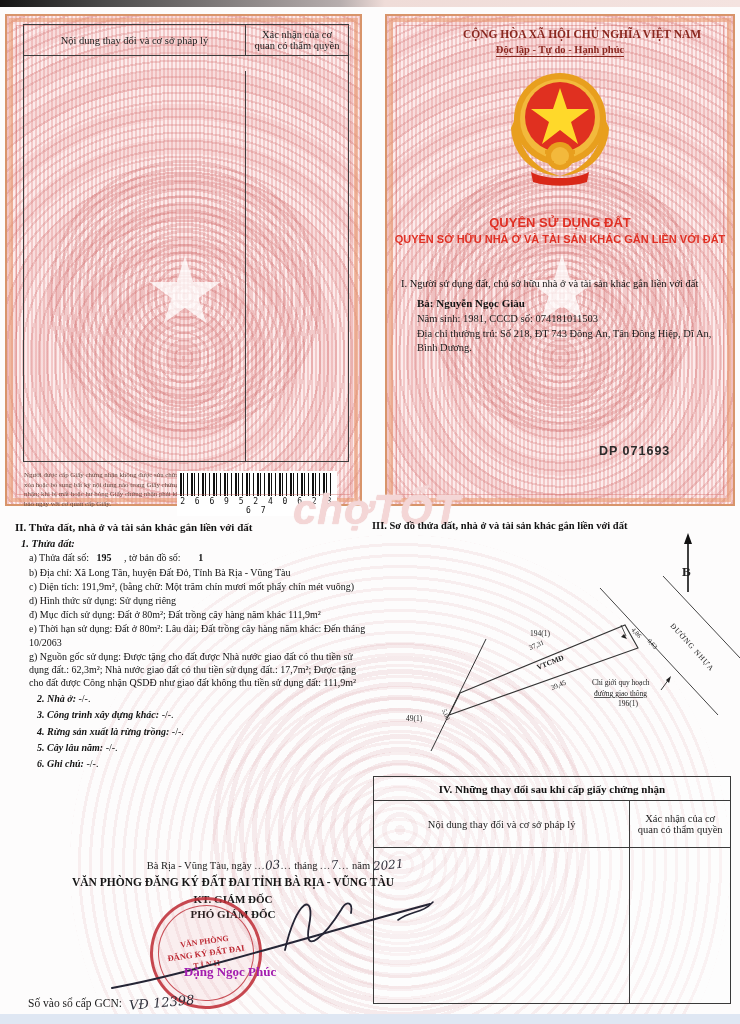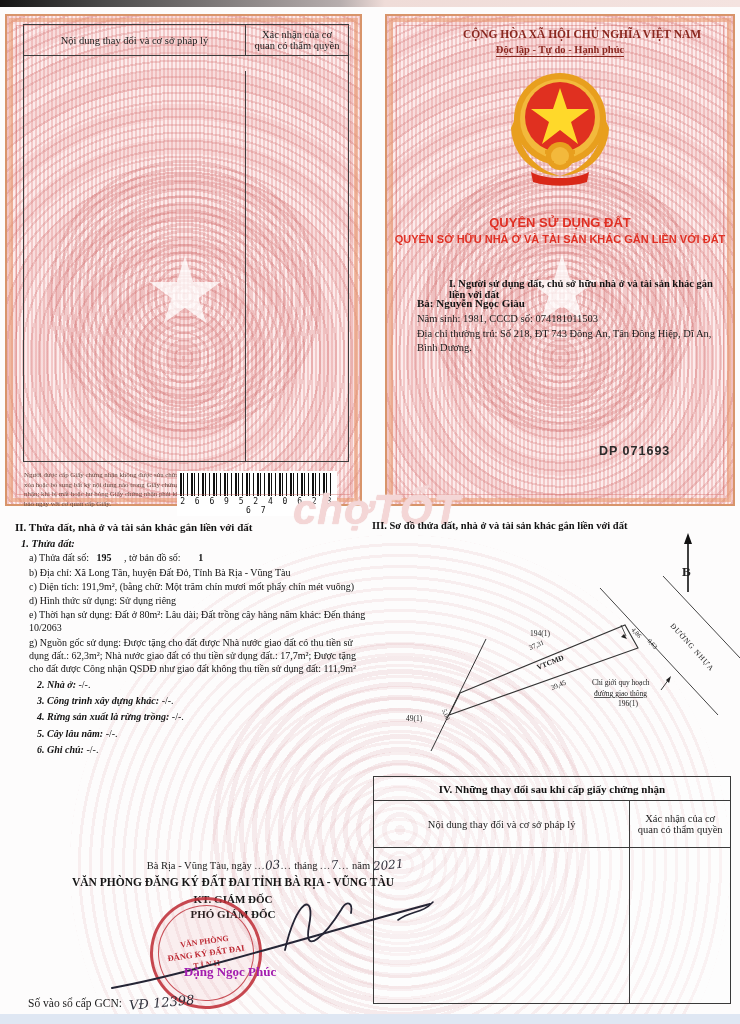--- a/index.html
+++ b/index.html
@@ -47,21 +47,21 @@
   .motto{position:absolute;left:0;top:28px;width:100%;text-align:center;font-weight:bold;font-size:10.5px;color:#8a2820;}
   .motto span{border-bottom:1px solid #8a2820;padding-bottom:1px;}
   .emblem{position:absolute;left:50%;top:48px;transform:translateX(-50%);}
   .gcn-title{position:absolute;left:0;top:172px;width:100%;text-align:center;
     font-family:"Liberation Sans",sans-serif;font-weight:bold;font-size:21px;letter-spacing:.5px;color:#d3281e;
     text-shadow:0 0 1px rgba(211,40,30,.4);}
   .gcn-sub1{position:absolute;left:0;top:199px;width:100%;text-align:center;
     font-family:"Liberation Sans",sans-serif;font-weight:bold;font-size:13px;color:#e03024;}
   .gcn-sub2{position:absolute;left:0;top:217px;width:100%;text-align:center;
     font-family:"Liberation Sans",sans-serif;font-weight:bold;font-size:11px;color:#e03024;}
-  .sec1-head{position:absolute;left:14px;top:262px;width:324px;font-weight:bold;font-size:10.5px;color:#141414;padding-left:48px;}
+  .sec1-head{position:absolute;left:14px;top:262px;width:324px;font-weight:normal;font-size:10.5px;color:#141414;}
   .owner{position:absolute;left:30px;top:281px;font-weight:bold;font-size:11px;color:#141414;}
   .birth{position:absolute;left:30px;top:297px;font-size:10.5px;color:#1a1a1a;}
   .address{position:absolute;left:30px;top:311px;width:300px;font-size:10.5px;line-height:1.35;color:#1a1a1a;}
   .serial{position:absolute;left:212px;top:428px;font-family:"Liberation Sans",sans-serif;font-weight:bold;
     font-size:12.5px;letter-spacing:1px;color:#2a2a2a;}
 
   
   .watermark{position:absolute;left:293px;top:486px;z-index:5;
     font-family:"Liberation Sans",sans-serif;font-weight:800;font-style:italic;font-size:42px;
     color:rgba(244,216,216,.95);text-shadow:0 0 1px #e6b5b5, 0 0 2px #fff;letter-spacing:1px;}
@@ -184,20 +184,21 @@
     <div class="sub" data-name="section2-sub1">1. Thửa đất:</div>
     <div class="ln" data-name="parcel-number-line">
       <span>a) Thửa đất số:</span>&nbsp;&nbsp;
       <b data-name="parcel-number">195</b>&nbsp;&nbsp;&nbsp;&nbsp;
       <span>, tờ bản đồ số:</span>&nbsp;&nbsp;&nbsp;&nbsp;&nbsp;&nbsp;
       <b data-name="map-sheet-number">1</b>
     </div>
     <div class="ln" data-name="parcel-address-line">b) Địa chỉ:  Xã Long Tân, huyện Đất Đỏ, Tỉnh Bà Rịa - Vũng Tàu</div>
     <div class="ln" data-name="parcel-area-line">c) Diện tích:  191,9m², (bằng chữ: Một trăm chín mươi mốt phẩy chín mét vuông)</div>
     <div class="ln" data-name="use-form-line">d) Hình thức sử dụng:  Sử dụng riêng</div>
+    <div class="ln" data-name="use-purpose-line">đ) Mục đích sử dụng:  Đất ở 80m²; Đất trồng cây hàng năm khác 111,9m²</div>
     <div class="ln" data-name="use-term-line">e) Thời hạn sử dụng:  Đất ở 80m²: Lâu dài; Đất trồng cây hàng năm khác: Đến tháng 10/2063</div>
     <div class="ln" data-name="use-origin-line">g) Nguồn gốc sử dụng:  Được tặng cho đất được Nhà nước giao đất có thu tiền sử dụng đất.: 62,3m²; Nhà nước giao đất có thu tiền sử dụng đất.: 17,7m²; Được tặng cho đất được Công nhận QSDĐ như giao đất không thu tiền sử dụng đất: 111,9m²</div>
     <div class="num" data-name="item-house"><span>2. Nhà ở:</span> <span class="val">-/-.</span></div>
     <div class="num" data-name="item-other-constructions"><span>3. Công trình xây dựng khác:</span> <span class="val">-/-.</span></div>
     <div class="num" data-name="item-production-forest"><span>4. Rừng sản xuất là rừng trồng:</span> <span class="val">-/-.</span></div>
     <div class="num" data-name="item-perennial-trees"><span>5. Cây lâu năm:</span> <span class="val">-/-.</span></div>
     <div class="num" data-name="item-notes"><span>6. Ghi chú:</span> <span class="val">-/-.</span></div>
   </div>
 
   <div class="sec3-head" data-name="section3-heading">III. Sơ đồ thửa đất, nhà ở và tài sản khác gắn liền với đất</div>

